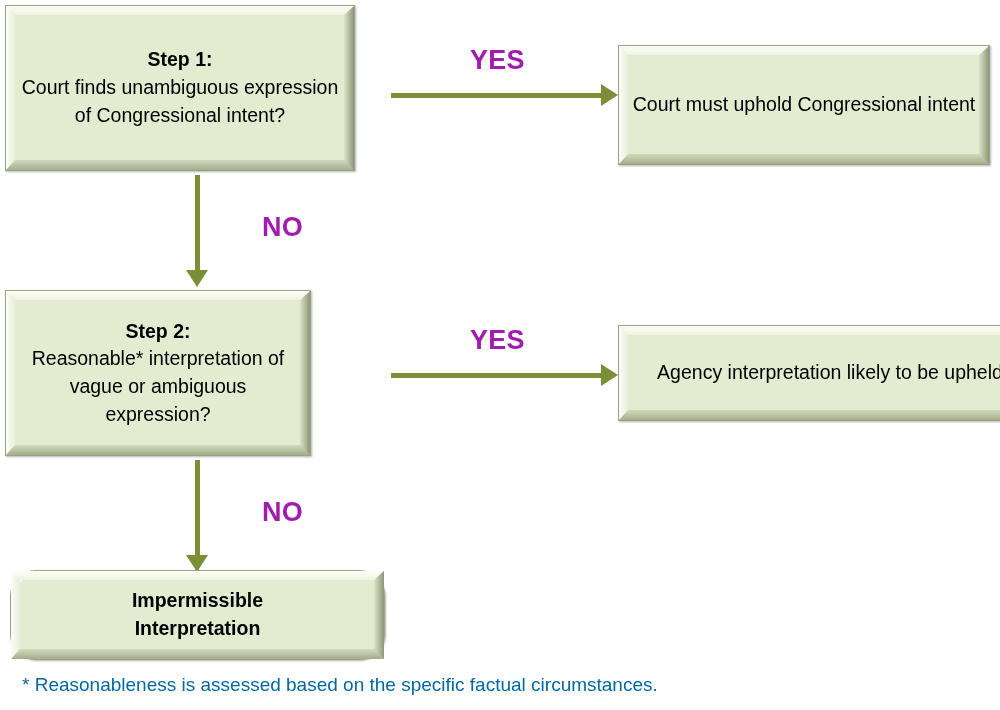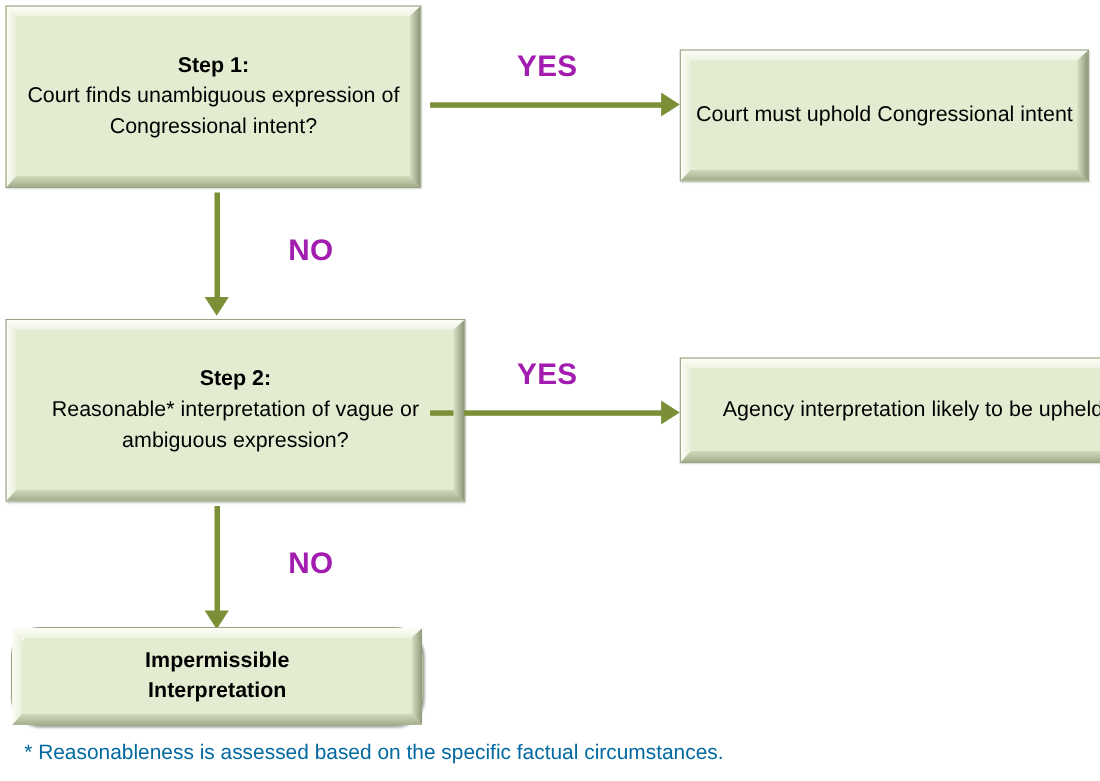--- a/index.html
+++ b/index.html
@@ -123,21 +123,21 @@
     font-size: 19px;
     color: #0369a1;
     white-space: nowrap;
   }
 </style>
 </head>
 <body>
 
 <div id="canvas">
 
-  <div class="node" style="left:5px; top:5px; width:378px; height:166px;">
+  <div class="node" style="left:5px; top:5px; width:350px; height:166px;">
     <div class="bevel-top"></div>
     <div class="bevel-left"></div>
     <div class="bevel-right"></div>
     <div class="bevel-bottom"></div>
     <div class="node-inner">
       <span class="step-title">Step 1:</span>
       <span>Court finds unambiguous expression of Congressional intent?</span>
     </div>
   </div>
 
@@ -152,21 +152,21 @@
     <div class="bevel-bottom"></div>
     <div class="node-inner">
       <span>Court must uphold Congressional intent</span>
     </div>
   </div>
 
   <div class="edge-v" style="left:195px; top:175px; height:97px;"></div>
   <div class="arrow-down" style="left:186px; top:270px;"></div>
   <div class="edge-label" style="left:262px; top:212px;">NO</div>
 
-  <div class="node" style="left:5px; top:290px; width:418px; height:166px;">
+  <div class="node" style="left:5px; top:290px; width:306px; height:166px;">
     <div class="bevel-top"></div>
     <div class="bevel-left"></div>
     <div class="bevel-right"></div>
     <div class="bevel-bottom"></div>
     <div class="node-inner">
       <span class="step-title">Step 2:</span>
       <span>Reasonable* interpretation of vague or ambiguous expression?</span>
     </div>
   </div>
 

